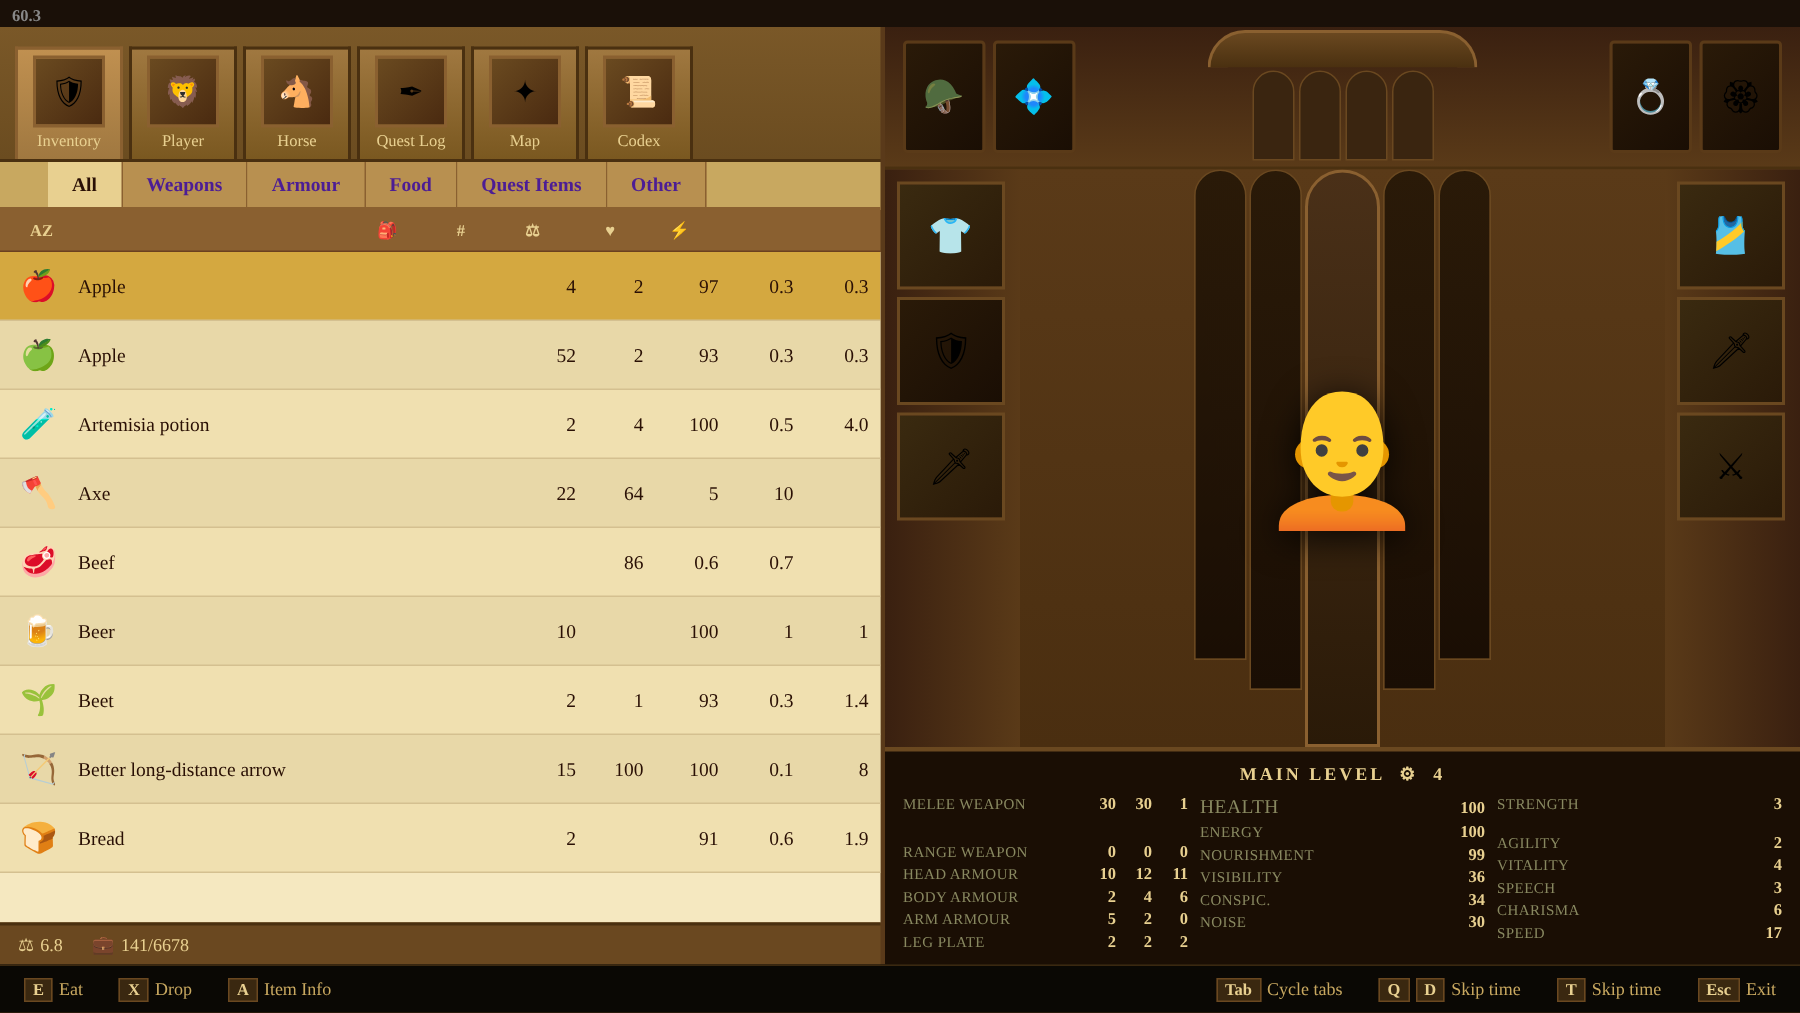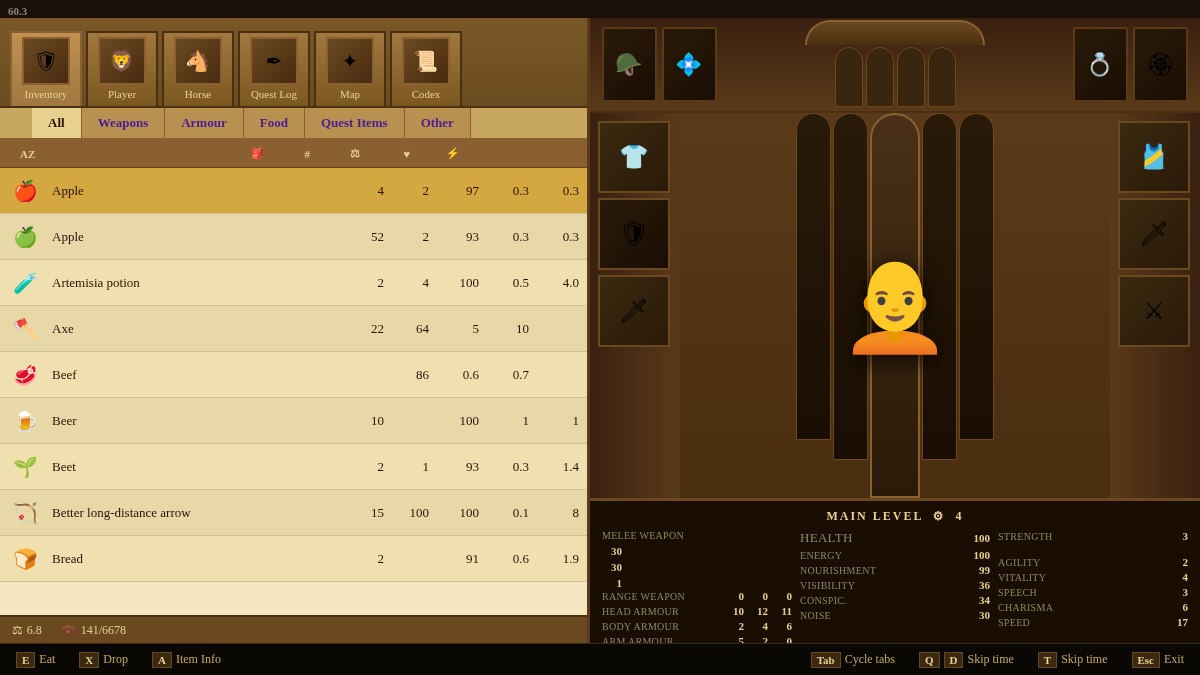--- a/index.html
+++ b/index.html
@@ -559,21 +559,21 @@
 
       <div class="main-level-bar">
         <span>MAIN LEVEL</span>
         &nbsp;⚙&nbsp;
         <span>4</span>
       </div>
 
       <div style="display:grid;grid-template-columns:1fr 1fr 1fr;gap:2px 8px;font-size:11px;">
 
         <div>
-          <div class="stat-line" style="display: flex; align-items: baseline; gap: 4px; margin-bottom: 1px; flex-direction: column;">
+          <div class="stat-line" style="display: flex; align-items: baseline; gap: 4px; margin-bottom: 20px;">
             <span class="stat-label" style="color: rgb(136, 136, 96); font-size: 10px; text-transform: uppercase; letter-spacing: 0.3px; flex: 1 1 0%;">MELEE WEAPON</span>
             <span class="stat-num" style="color: rgb(232, 208, 144); font-weight: bold; min-width: 20px; text-align: right;">30</span>
             <span class="stat-num" style="color: rgb(232, 208, 144); font-weight: bold; min-width: 20px; text-align: right;">30</span>
             <span class="stat-num" style="color: rgb(232, 208, 144); font-weight: bold; min-width: 20px; text-align: right;">1</span>
           </div>
           <div class="stat-line" style="display: flex; align-items: baseline; gap: 4px; margin-bottom: 3px;">
             <span class="stat-label" style="color: rgb(136, 136, 96); font-size: 10px; text-transform: uppercase; letter-spacing: 0.3px; flex: 1 1 0%;">RANGE WEAPON</span>
             <span class="stat-num" style="color: rgb(232, 208, 144); font-weight: bold; min-width: 20px; text-align: right;">0</span>
             <span class="stat-num" style="color: rgb(232, 208, 144); font-weight: bold; min-width: 20px; text-align: right;">0</span>
             <span class="stat-num" style="color: rgb(232, 208, 144); font-weight: bold; min-width: 20px; text-align: right;">0</span>

